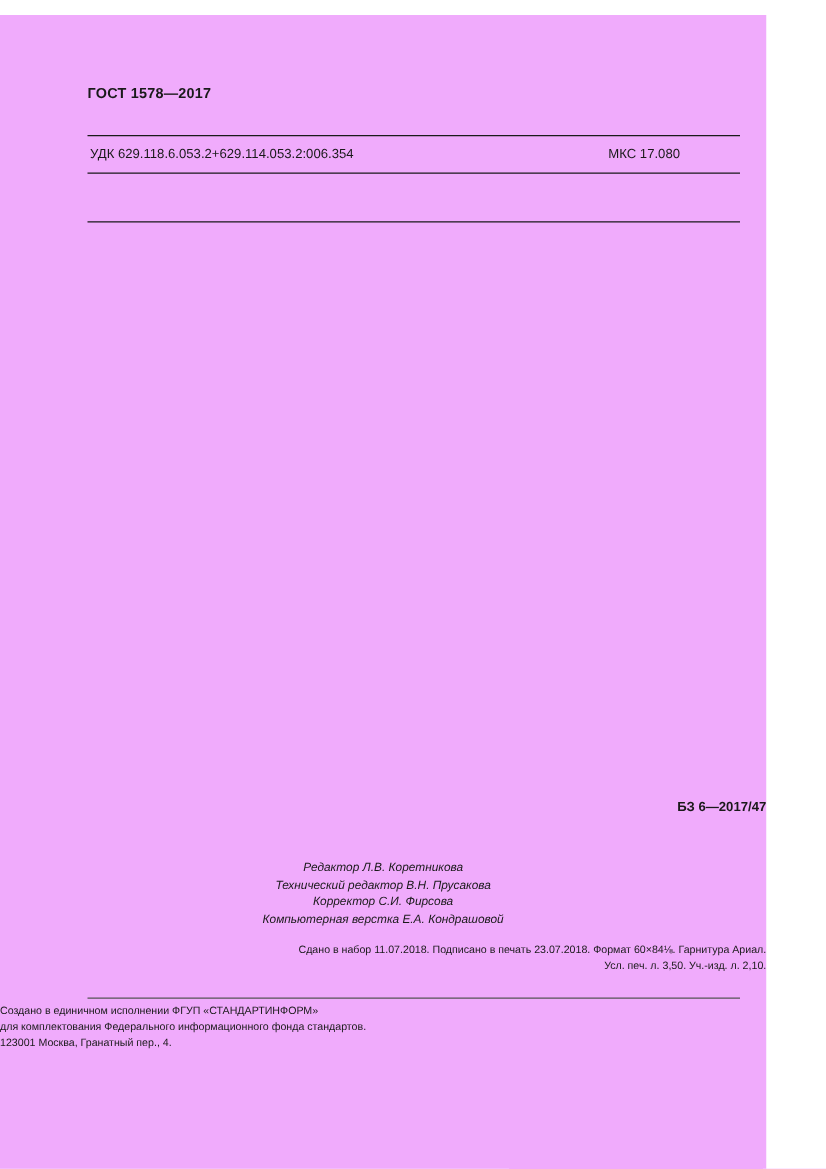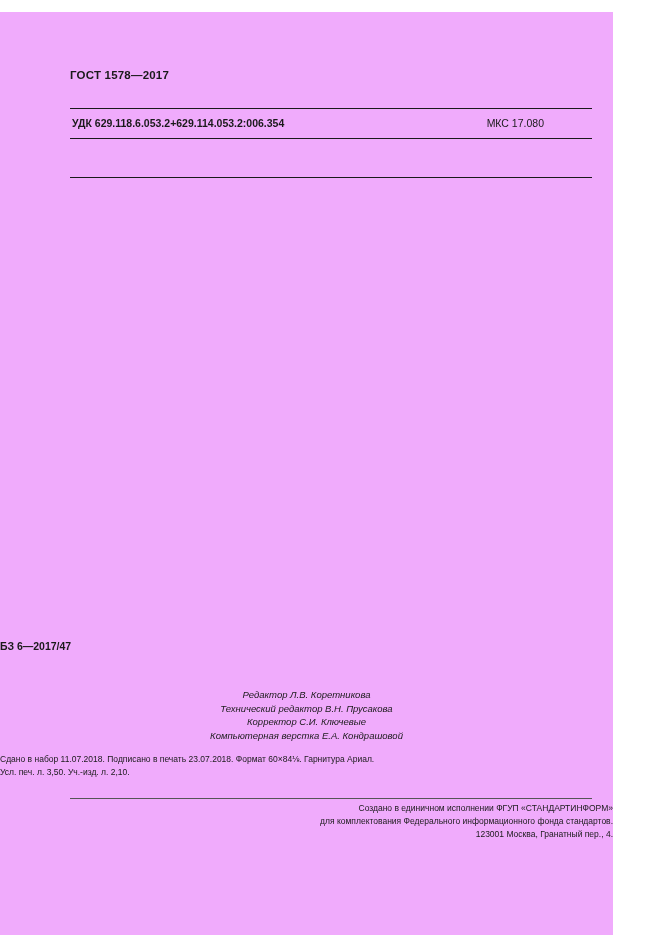--- a/index.html
+++ b/index.html
@@ -42,21 +42,20 @@
   .rule-1 { top: 96px; }
   .rule-2 { top: 126px; }
   .rule-3 { top: 165px; }
 
   .udk {
     position: absolute;
     left: 72px;
     top: 105px;
     font-size: 10.5px;
     color: #1a1a1a;
-    font-weight: bold;
   }
   .mks {
     position: absolute;
     right: 69px;
     top: 105px;
     font-size: 10.5px;
     color: #1a1a1a;
   }
   .keywords {
     position: absolute;
@@ -64,21 +63,21 @@
     top: 139px;
     font-size: 10.5px;
     color: #1a1a1a;
   }
 
   .bz-code {
     position: absolute;
     left: 0;
     right: 0;
     top: 628px;
-    text-align: left;
+    text-align: right;
     font-size: 10.5px;
     font-weight: bold;
     color: #1a1a1a;
   }
 
   .credits {
     position: absolute;
     left: 0;
     right: 0;
     top: 676px;
@@ -88,21 +87,21 @@
     color: #1a1a1a;
   }
   .credits .line { white-space: nowrap; }
   .credits .nm { font-style: italic; }
 
   .print-info {
     position: absolute;
     left: 0;
     right: 0;
     top: 741px;
-    text-align: left;
+    text-align: right;
     font-size: 8.5px;
     line-height: 13px;
     color: #1a1a1a;
   }
 
   .prepared {
     position: absolute;
     left: 0;
     right: 0;
     top: 772px;
@@ -118,21 +117,21 @@
     width: 522px;
     height: 1px;
     background: #555;
   }
 
   .publisher {
     position: absolute;
     left: 0;
     right: 0;
     top: 790px;
-    text-align: right;
+    text-align: left;
     font-size: 8.5px;
     line-height: 13px;
     color: #1a1a1a;
   }
   .publisher .email-line a {
     color: #1a1a1a;
     text-decoration: none;
   }
   .publisher .email-line .sep {
     display: inline-block;
@@ -155,21 +154,21 @@
   <div class="rule rule-2"></div>
 
 
   <div class="rule rule-3"></div>
 
   <div class="bz-code">БЗ 6—2017/47</div>
 
   <div class="credits">
     <div class="line nm">Редактор Л.В. Коретникова</div>
     <div class="line nm">Технический редактор В.Н. Прусакова</div>
-    <div class="line nm">Корректор С.И. Ключевые</div>
+    <div class="line nm">Корректор С.И. Фирсова</div>
     <div class="line nm">Компьютерная верстка Е.А. Кондрашовой</div>
   </div>
 
   <div class="print-info">
     <div class="line">Сдано в набор 11.07.2018. Подписано в печать 23.07.2018. Формат 60×84⅛. Гарнитура Ариал.</div>
     <div class="line">Усл. печ. л. 3,50. Уч.-изд. л. 2,10.</div>
   </div>
 
 
   <div class="rule-4"></div>

